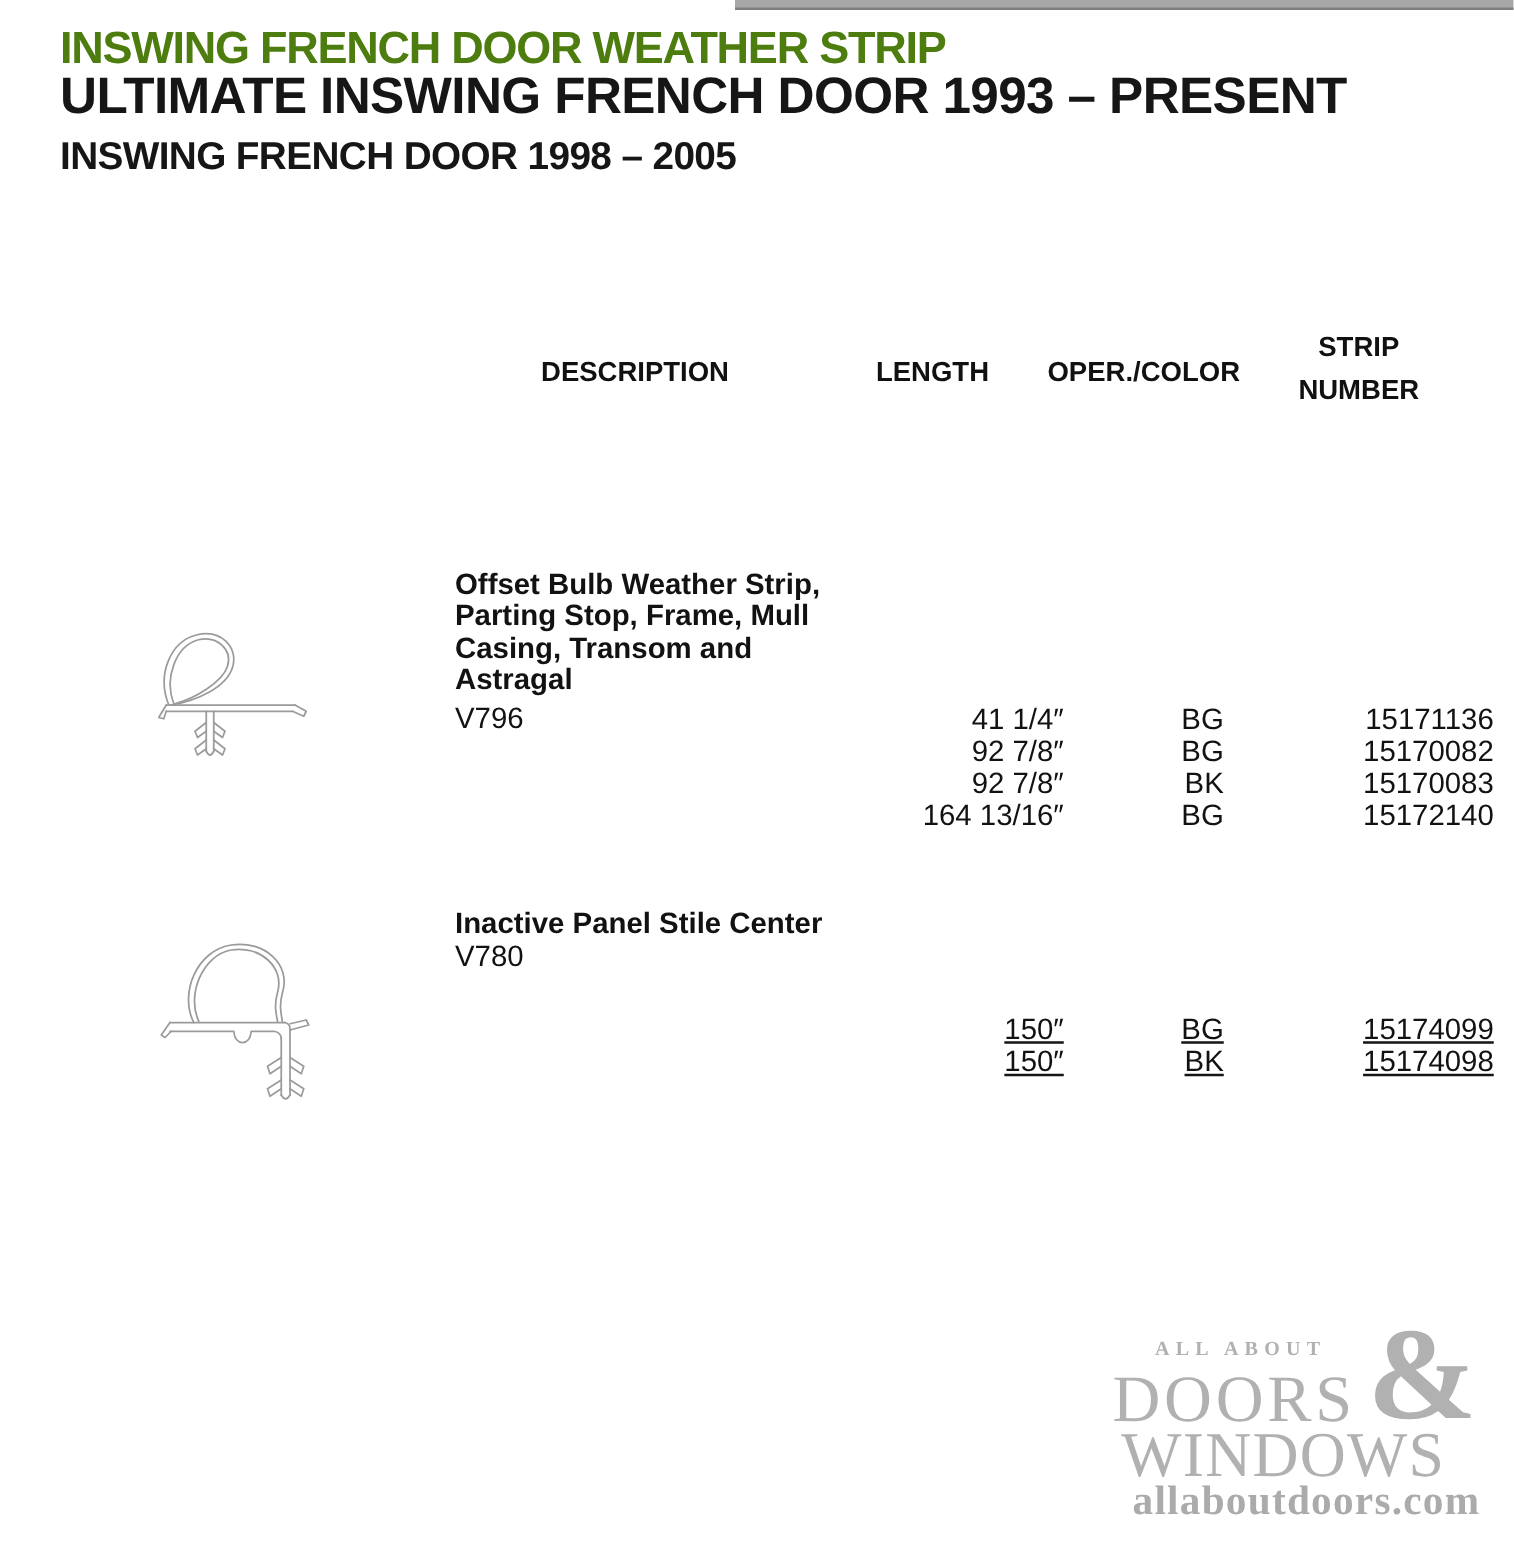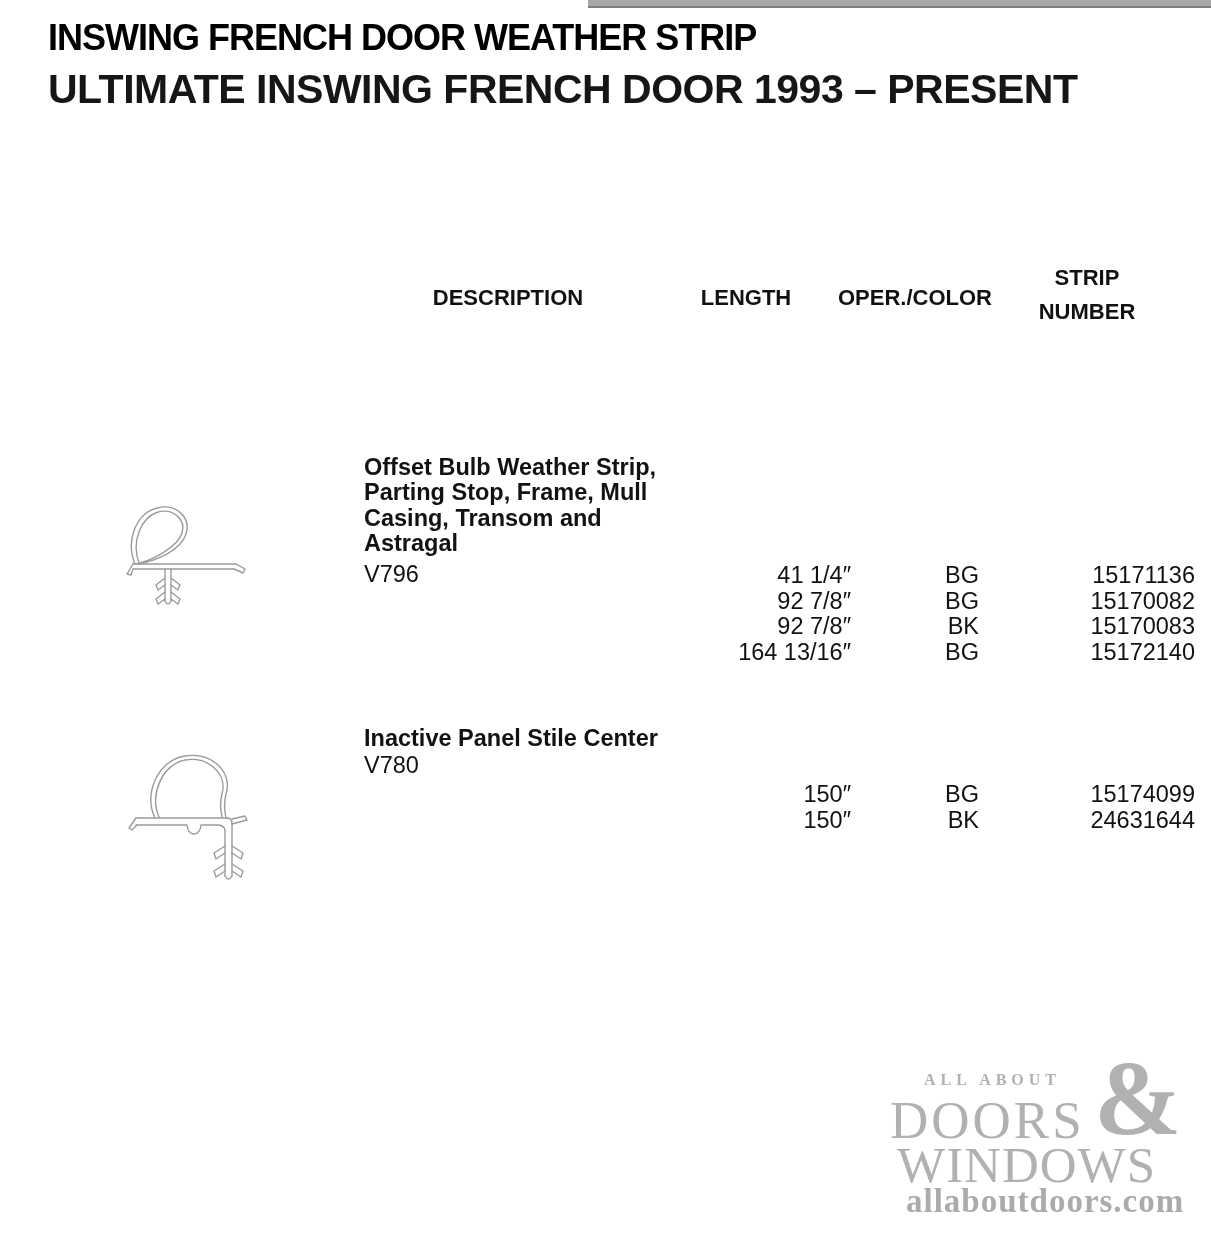--- a/index.html
+++ b/index.html
@@ -3,21 +3,21 @@
 <meta charset="utf-8">
 <style>
   html,body{margin:0;padding:0;background:#ffffff;}
   .page{
     position:relative;width:1211px;height:1254px;background:#ffffff;overflow:hidden;
     font-family:"Liberation Sans", sans-serif;color:#151515;
   }
   .topbar{position:absolute;left:588px;top:0;width:623px;height:8px;
     background:#a8a8a8;border-bottom:2px solid #7f7f7f;box-sizing:border-box;}
   .title-block{position:absolute;left:48px;top:20px;}
-  .title-h1{font-size:36px;font-weight:bold;letter-spacing:-1px;line-height:1;margin:0 0 13px 0;color:#000000;}
+  .title-h1{font-size:36px;font-weight:bold;letter-spacing:-1px;line-height:1;margin:0 0 0 0;color:#4d7c0f;}
   .title-h2{font-size:41px;font-weight:bold;letter-spacing:-0.5px;line-height:1;margin:0 0 12px 0;color:#161616;}
   .title-h3{font-size:31px;font-weight:bold;letter-spacing:-0.5px;line-height:1;margin:0;color:#161616;}
 
   .hdr{position:absolute;font-weight:bold;font-size:22px;text-align:center;line-height:1.1;color:#111;}
   .hdr-illustration{left:95px;top:276px;width:185px;}
   .hdr-note{font-style:italic;font-size:18px;margin-top:6px;}
   .hdr-description{left:408px;top:286px;width:200px;}
   .hdr-length{left:646px;top:286px;width:200px;}
   .hdr-oper{left:815px;top:286px;width:200px;}
   .hdr-part{left:987px;top:266px;width:200px;}
@@ -46,20 +46,21 @@
 </head>
 <body>
 
 <div class="page">
 
   <div class="topbar"></div>
 
   <div class="title-block">
     <div class="title-h1">INSWING FRENCH DOOR WEATHER STRIP</div>
     <div class="title-h2">ULTIMATE INSWING FRENCH DOOR 1993 – PRESENT</div>
+    <div class="title-h3">INSWING FRENCH DOOR 1998 – 2005</div>
   </div>
 
   <div class="hdr hdr-description">DESCRIPTION</div>
   <div class="hdr hdr-length">LENGTH</div>
   <div class="hdr hdr-oper">OPER./COLOR</div>
   <div class="hdr hdr-part">
     <div>STRIP</div>
     <div class="l2">NUMBER</div>
   </div>
 
@@ -126,30 +127,30 @@
       <path d="M100,124 Q103.5,130 107,124"></path>
 
       <path d="M100,94 L89,101 L91,107 L100,101"></path>
       <path d="M107,94 L118,101 L116,107 L107,101"></path>
       <path d="M100,112 L89,119 L91,125 L100,119"></path>
       <path d="M107,112 L118,119 L116,125 L107,119"></path>
     </svg>
   </div>
   <div class="desc" style="top:726px;">Inactive Panel Stile Center</div>
   <div class="model" style="top:753px;">V780</div>
-  <div class="rows" style="top:782px;">
+  <div class="rows" style="top:811px;text-decoration:underline;">
     <div class="row">
       <div class="cell len">150″</div>
       <div class="cell oper">BG</div>
       <div class="cell part">15174099</div>
     </div>
     <div class="row">
       <div class="cell len">150″</div>
       <div class="cell oper">BK</div>
-      <div class="cell part">24631644</div>
+      <div class="cell part">15174098</div>
     </div>
   </div>
 
   <div class="logo logo-allabout">ALL ABOUT</div>
   <div class="logo logo-amp">&amp;</div>
   <div class="logo logo-windows">WINDOWS</div>
   <div class="logo logo-doors">DOORS</div>
   <div class="logo logo-site">allaboutdoors.com</div>
 
 </div>

